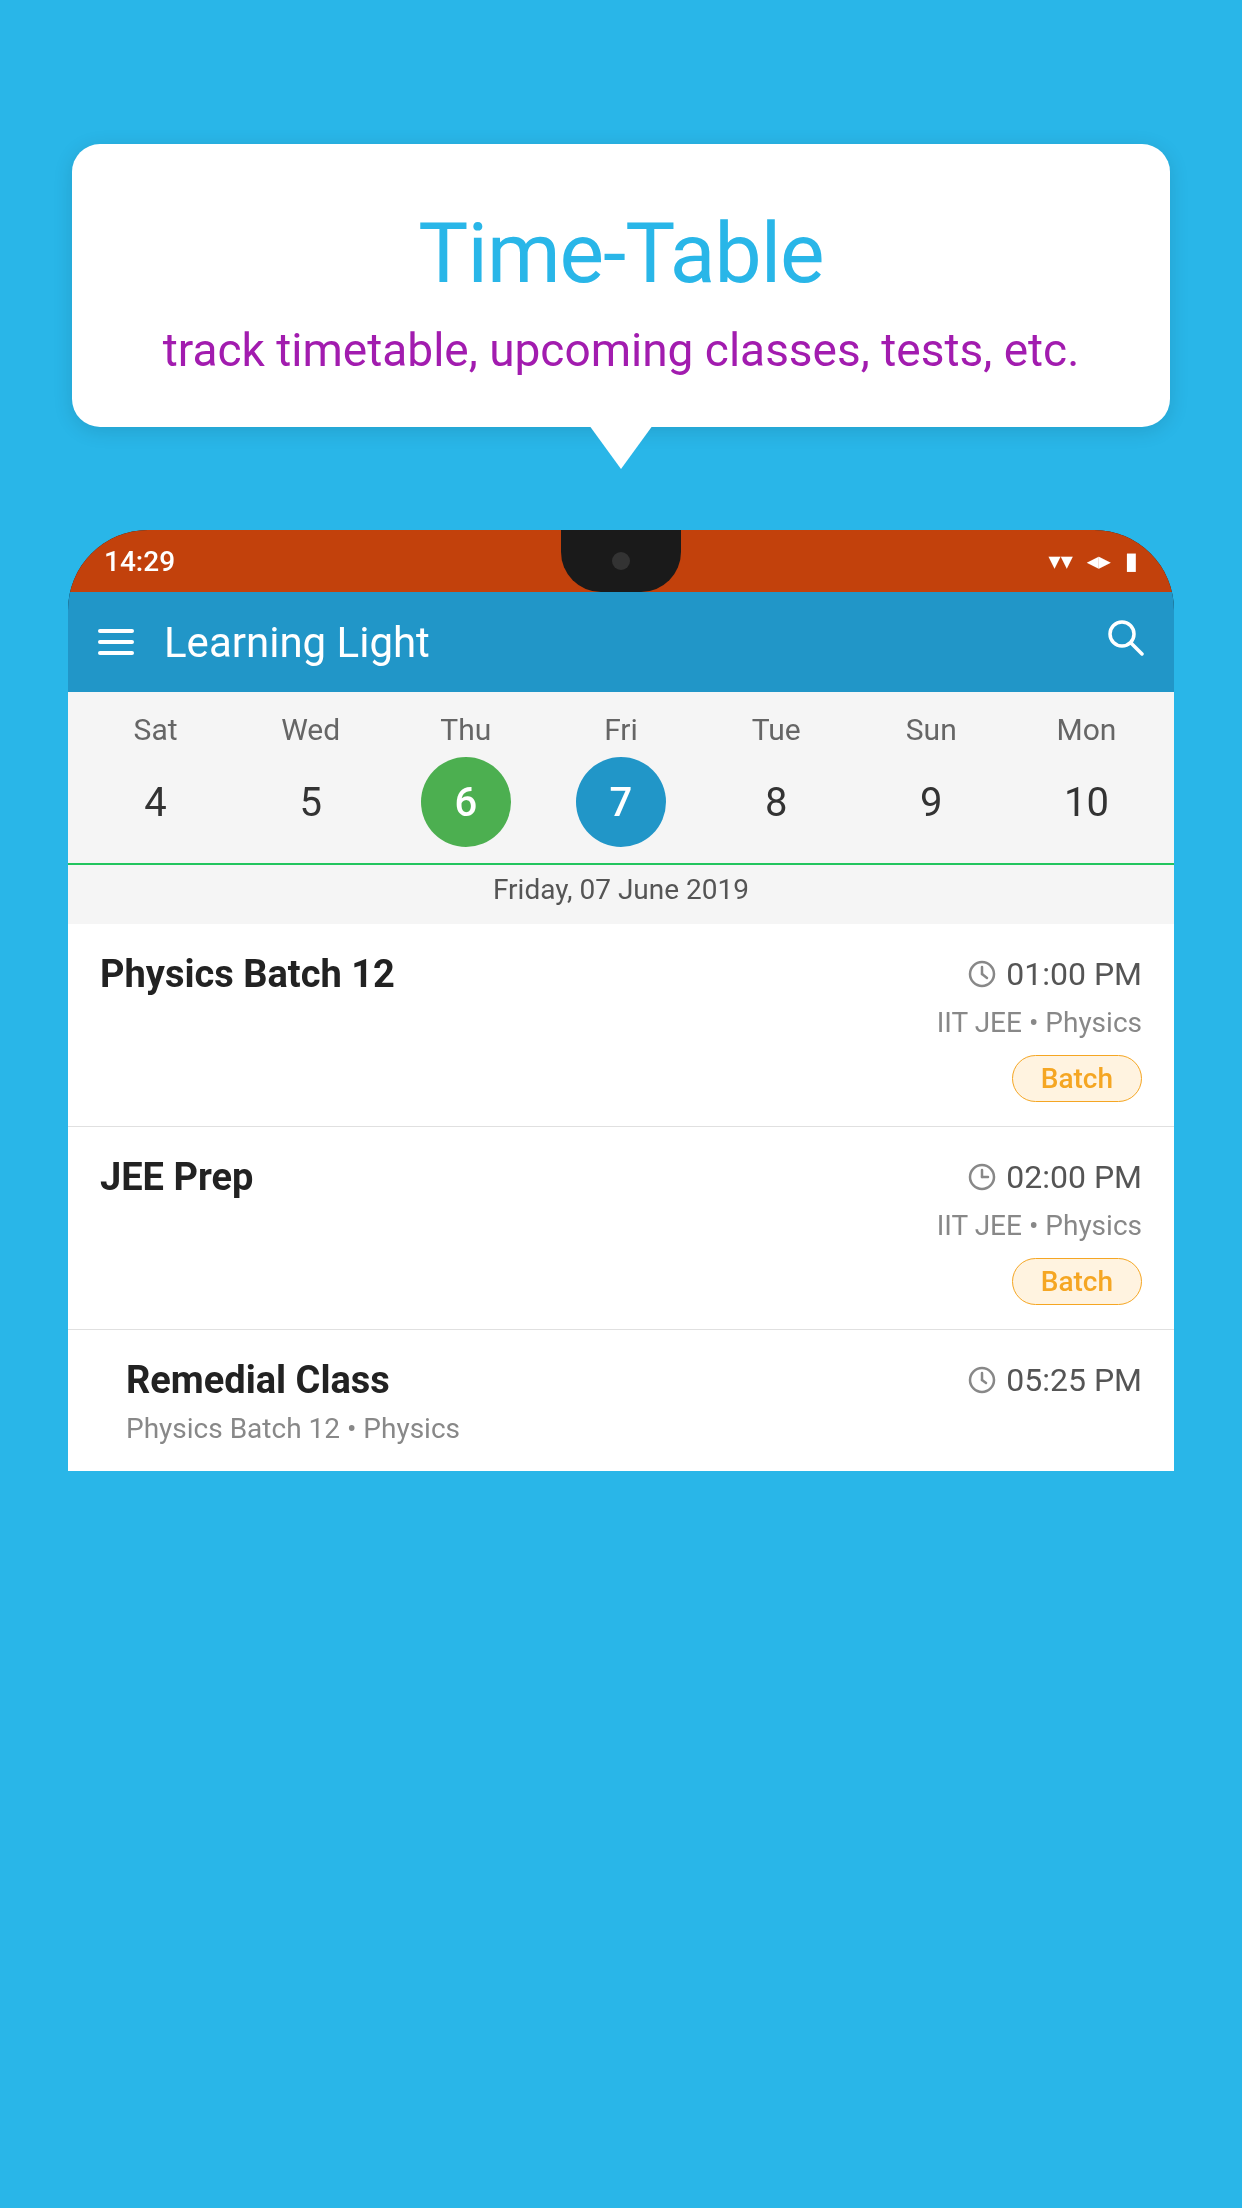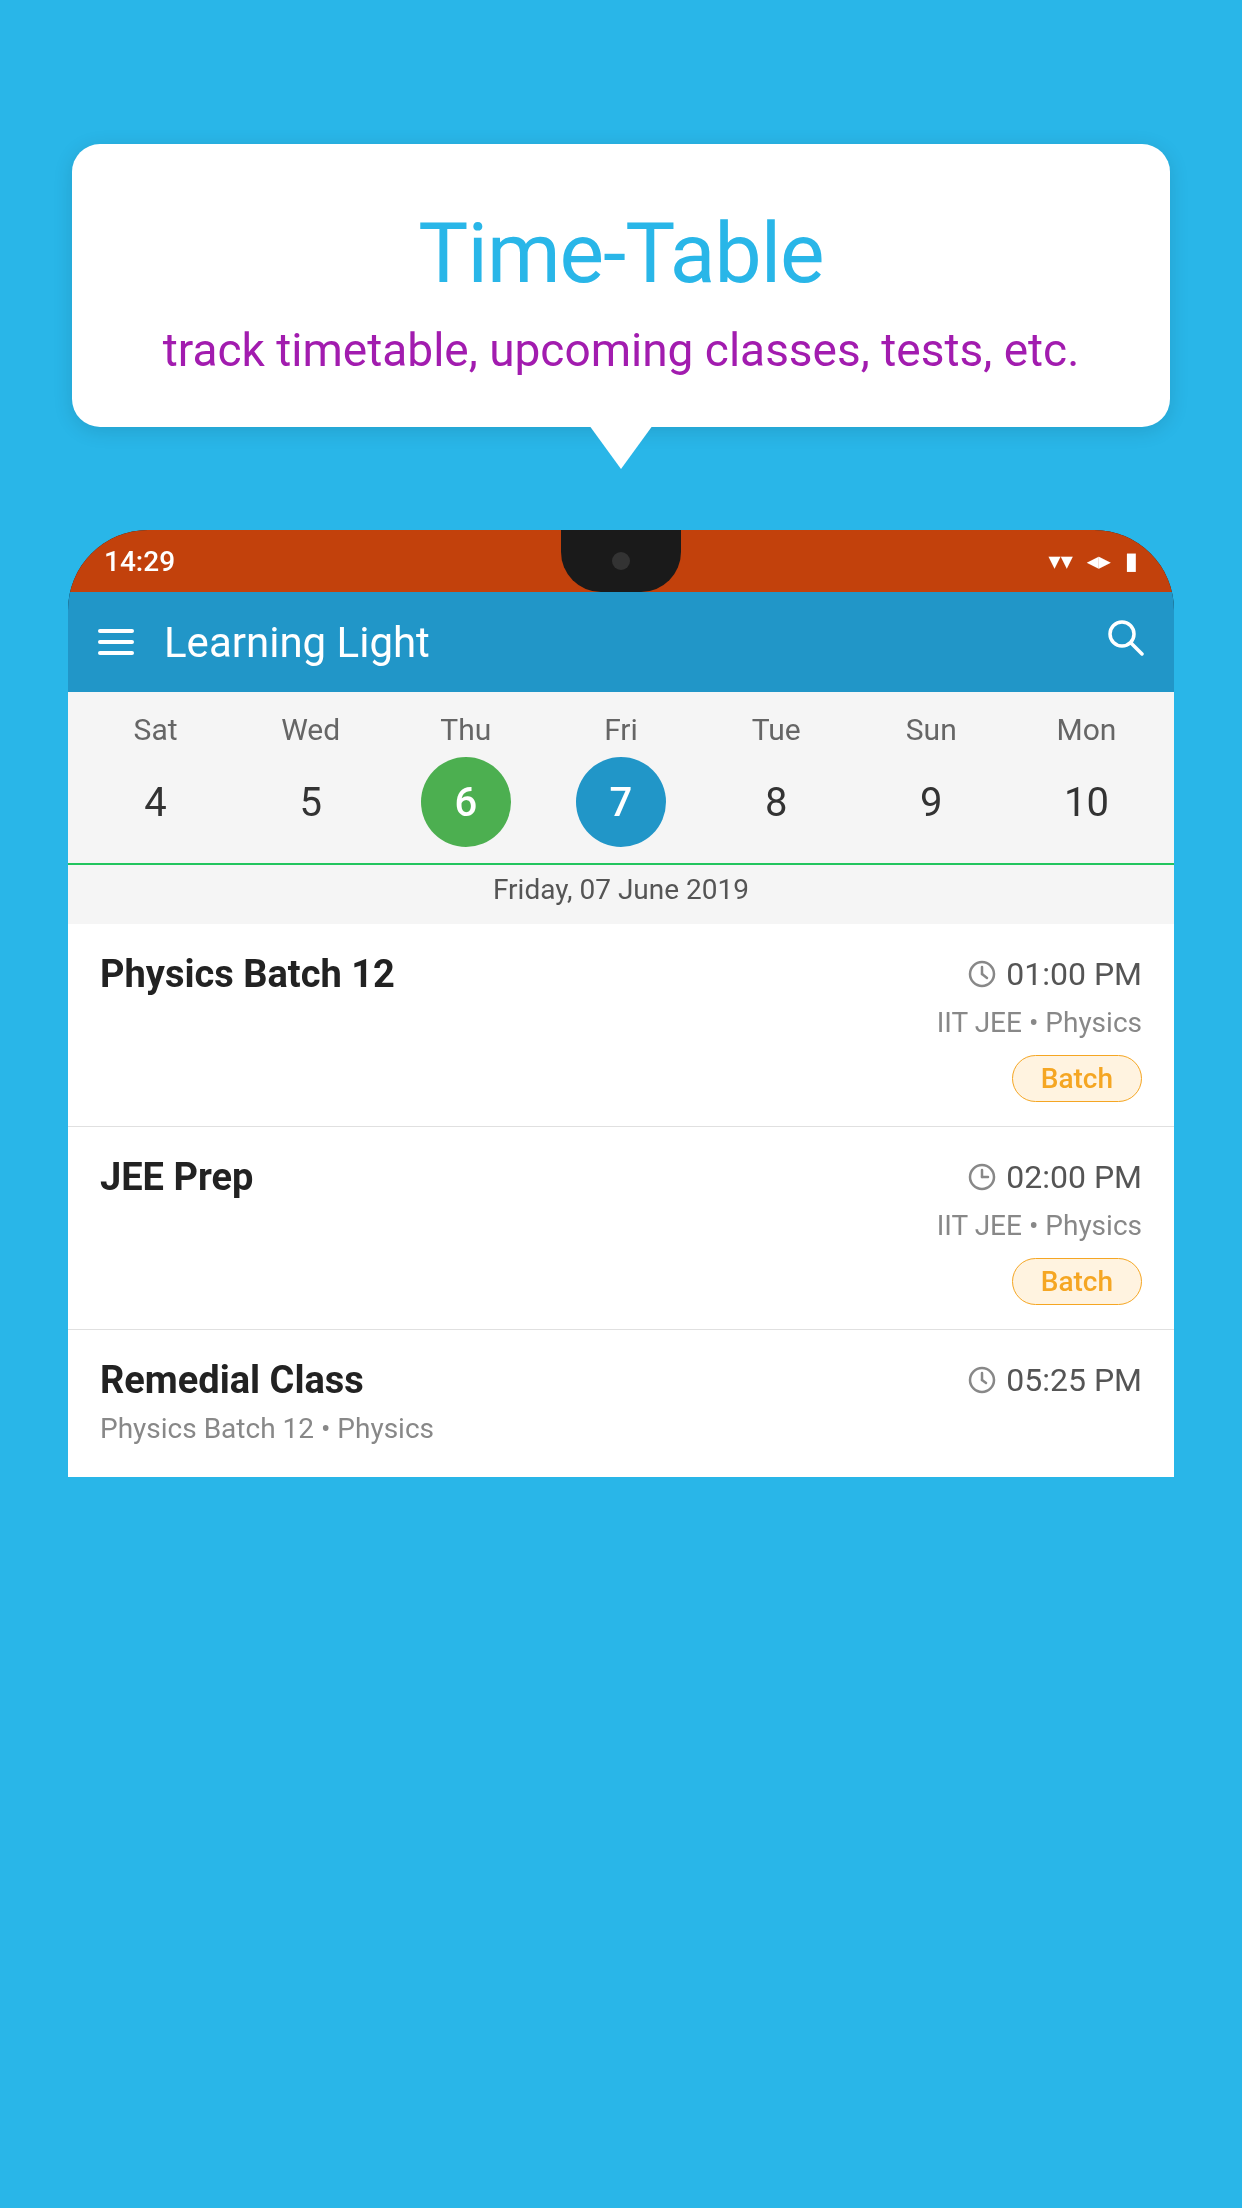--- a/index.html
+++ b/index.html
@@ -251,21 +251,22 @@
       border: 1.5px solid #F5A623;
       border-radius: 30px;
       padding: 6px 28px;
       font-size: 28px;
       font-weight: 500;
     }
 
     
     .schedule-item-partial {
       background: #fff;
-      padding: 28px 32px 16px 32px;
+      padding: 28px 32px 10px 32px;
+      margin-left: 26px;
     }
   </style>
 </head>
 <body>
 
 <div class="speech-bubble">
   <div class="bubble-title">Time-Table</div>
   <div class="bubble-subtitle">track timetable, upcoming classes, tests, etc.</div>
 </div>
 

